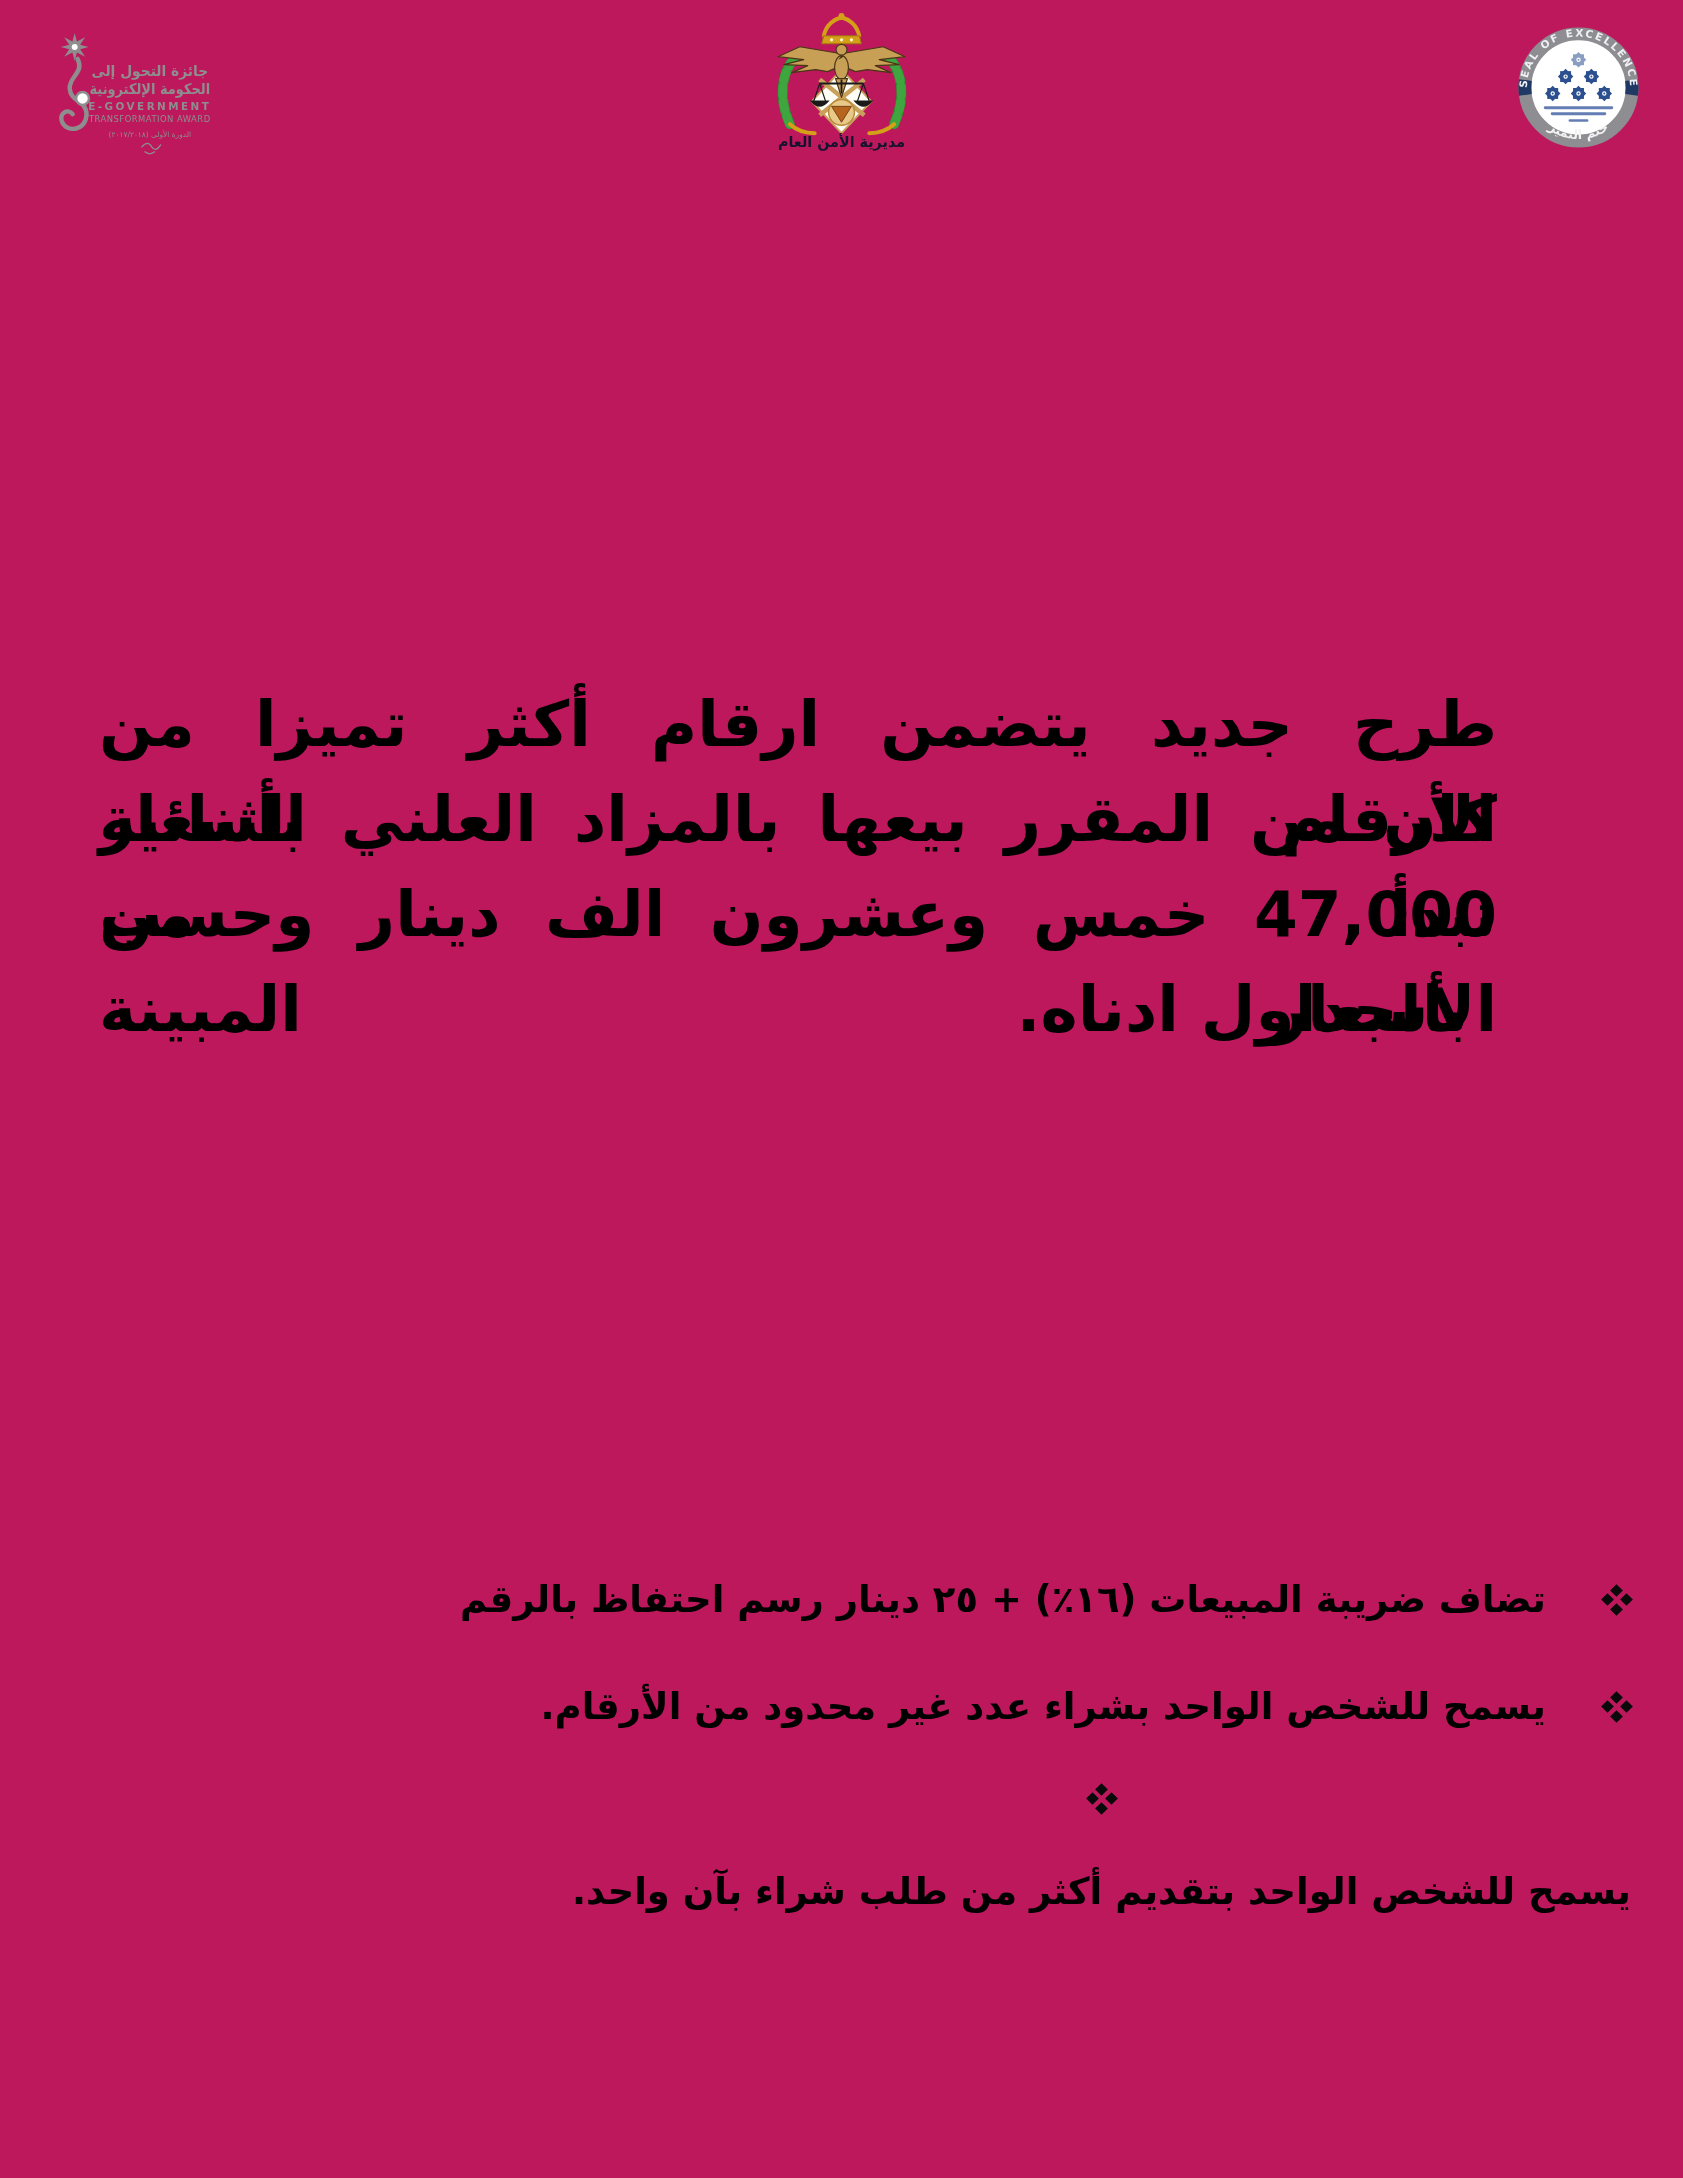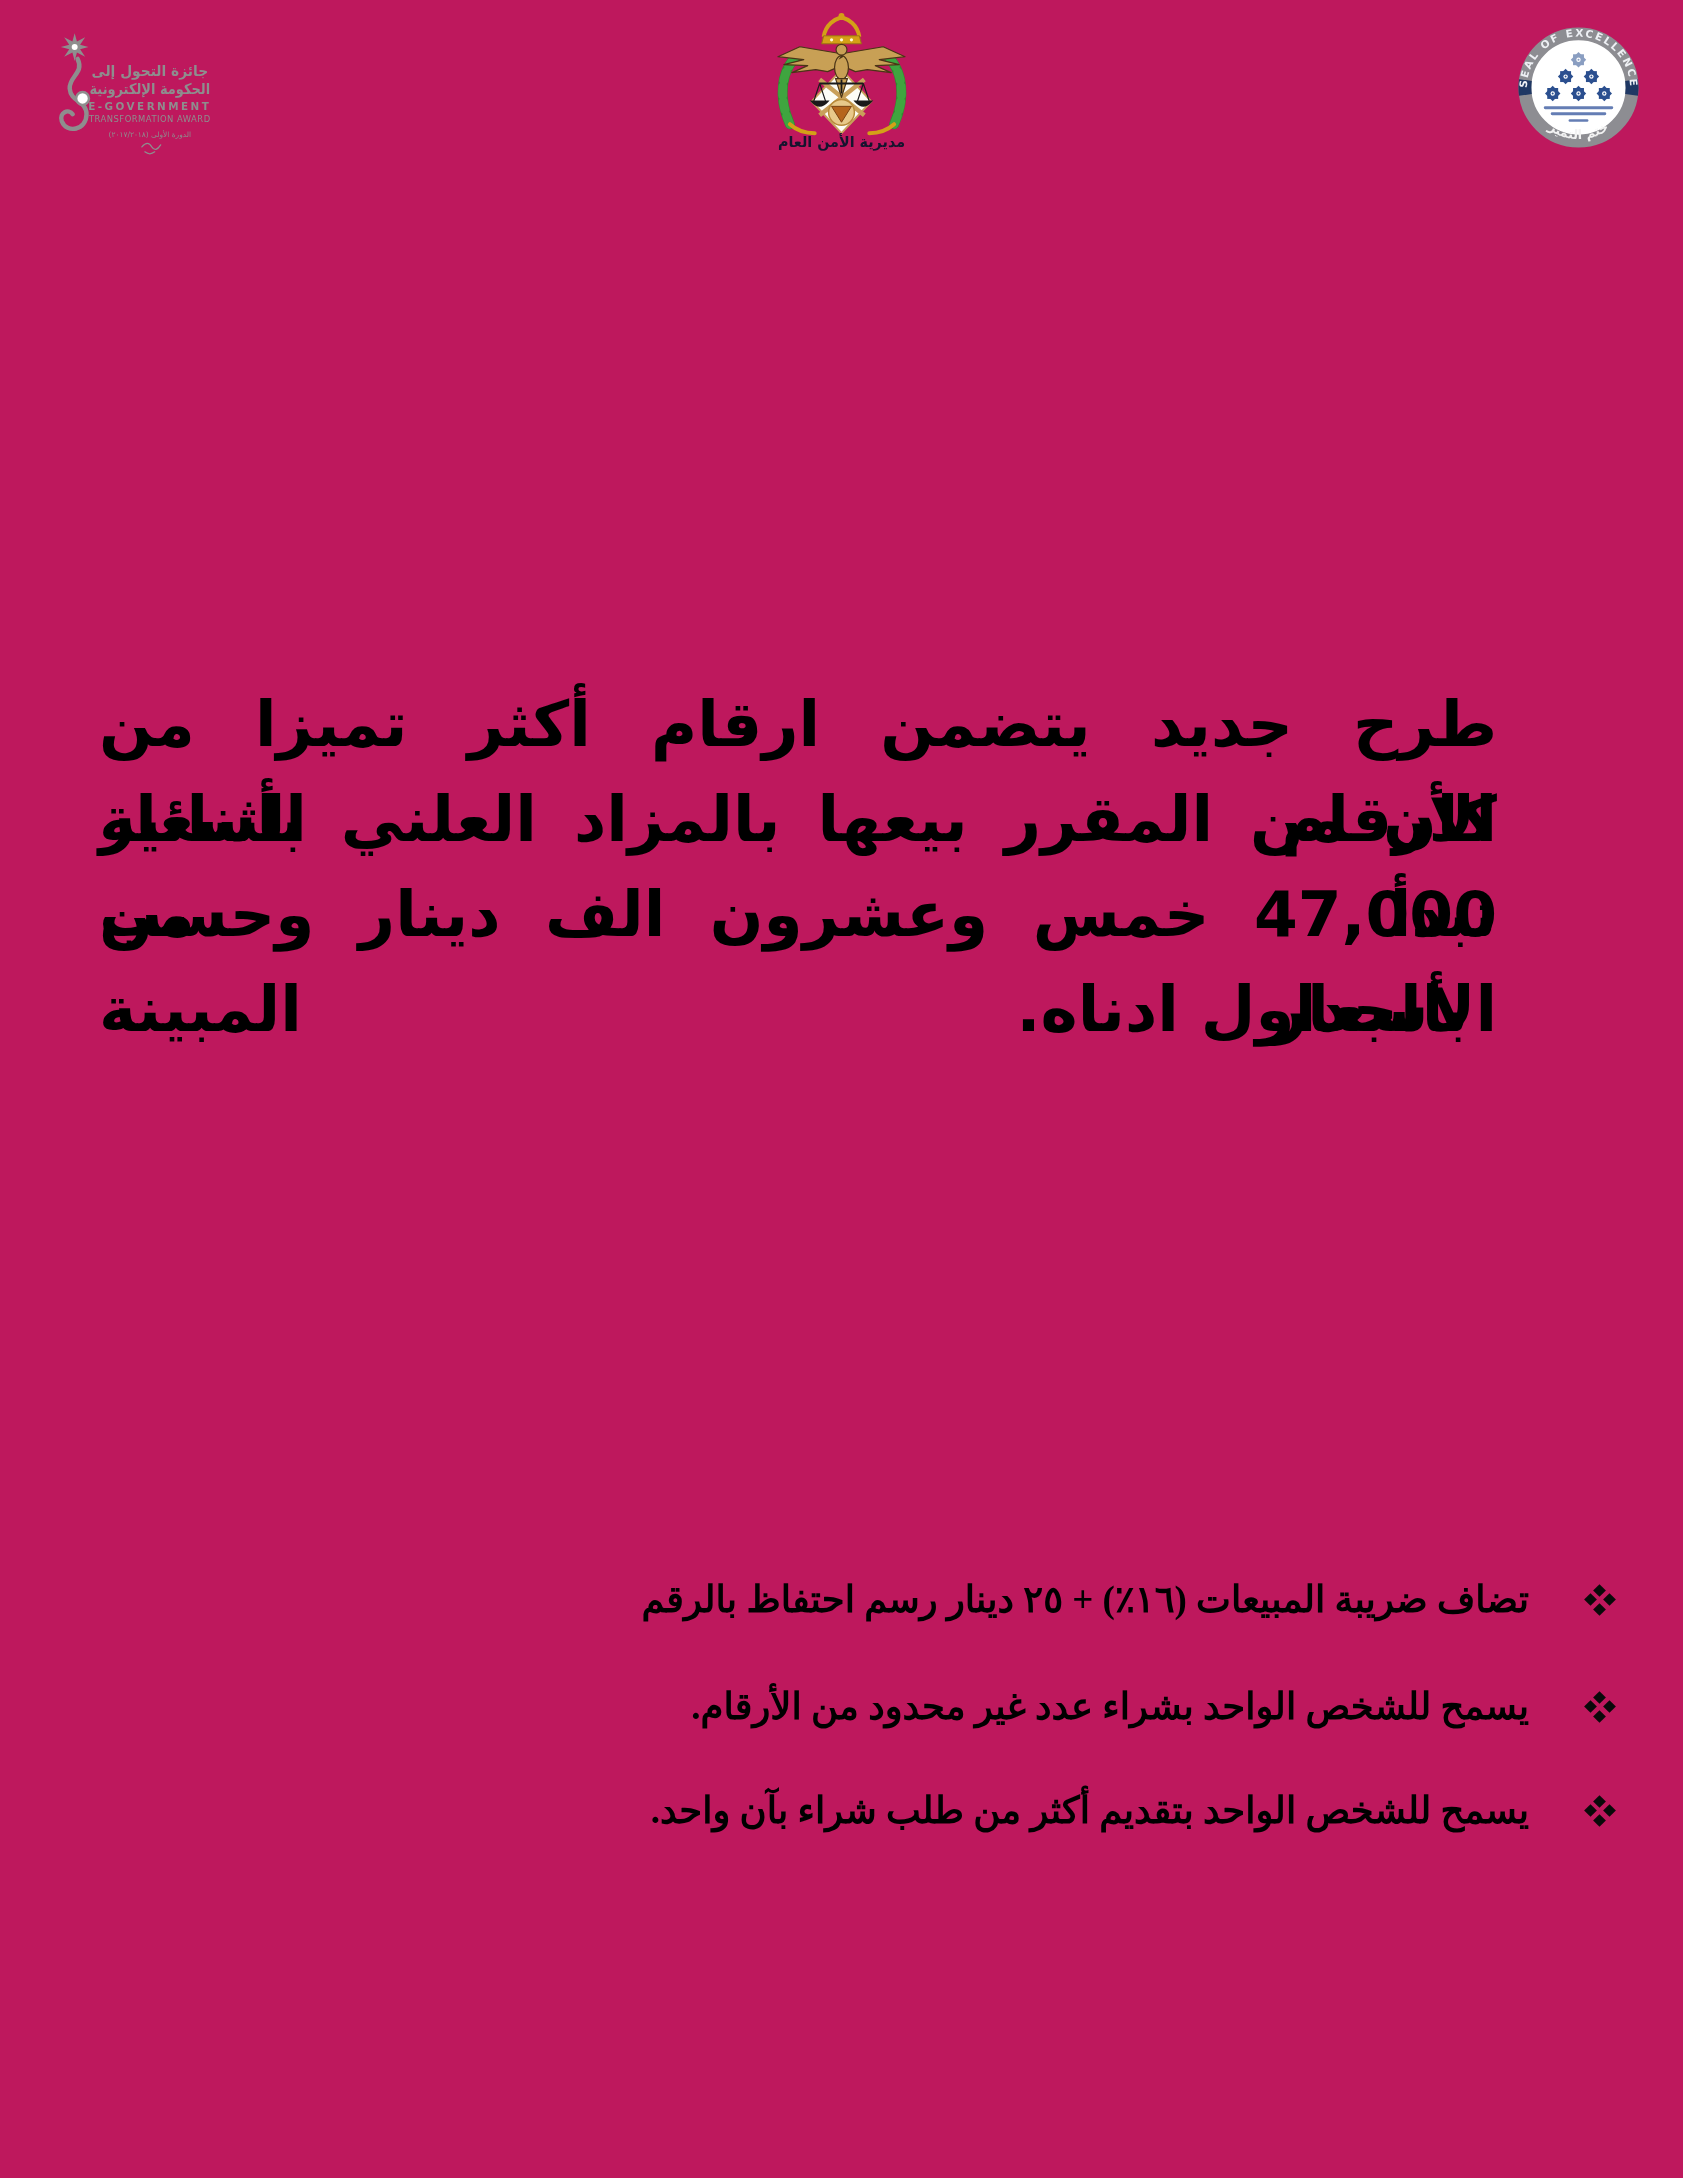--- a/index.html
+++ b/index.html
@@ -21,26 +21,26 @@
   .ann-line{
     height:95px;line-height:95px;
     text-align:justify;text-align-last:justify;
   }
   .ann-line.protrude{margin-right:-94px;}
   .ann-line.last{
     text-align:center;text-align-last:right;padding-right:28px;
   }
   
   .note-row{
-    position:absolute;right:69px;height:51px;
-    display:flex;direction:rtl;align-items:center;gap:57px;font-family:Liberation Serif, serif;
+    position:absolute;right:52px;height:51px;
+    display:flex;direction:rtl;align-items:center;gap:57px;
   }
   #note-0{top:1574px;}
   #note-1{top:1669px;margin-top:12px;}
-  #note-2{top:1785px;}
+  #note-2{top:1785px;flex-direction:column;}
   .note-text{
     font-size:37px;font-weight:700;white-space:nowrap;direction:rtl;
   }
   .dm{position:relative;width:28px;height:28px;flex:0 0 28px;}
   .dm i{position:absolute;width:9px;height:9px;background:#0a0a0a;transform:rotate(45deg);}
   .dm i:nth-child(1){top:0;left:9.4px;}
   .dm i:nth-child(2){top:9.4px;left:0;}
   .dm i:nth-child(3){top:9.4px;left:19px;}
   .dm i:nth-child(4){top:19px;left:9.4px;}
   

